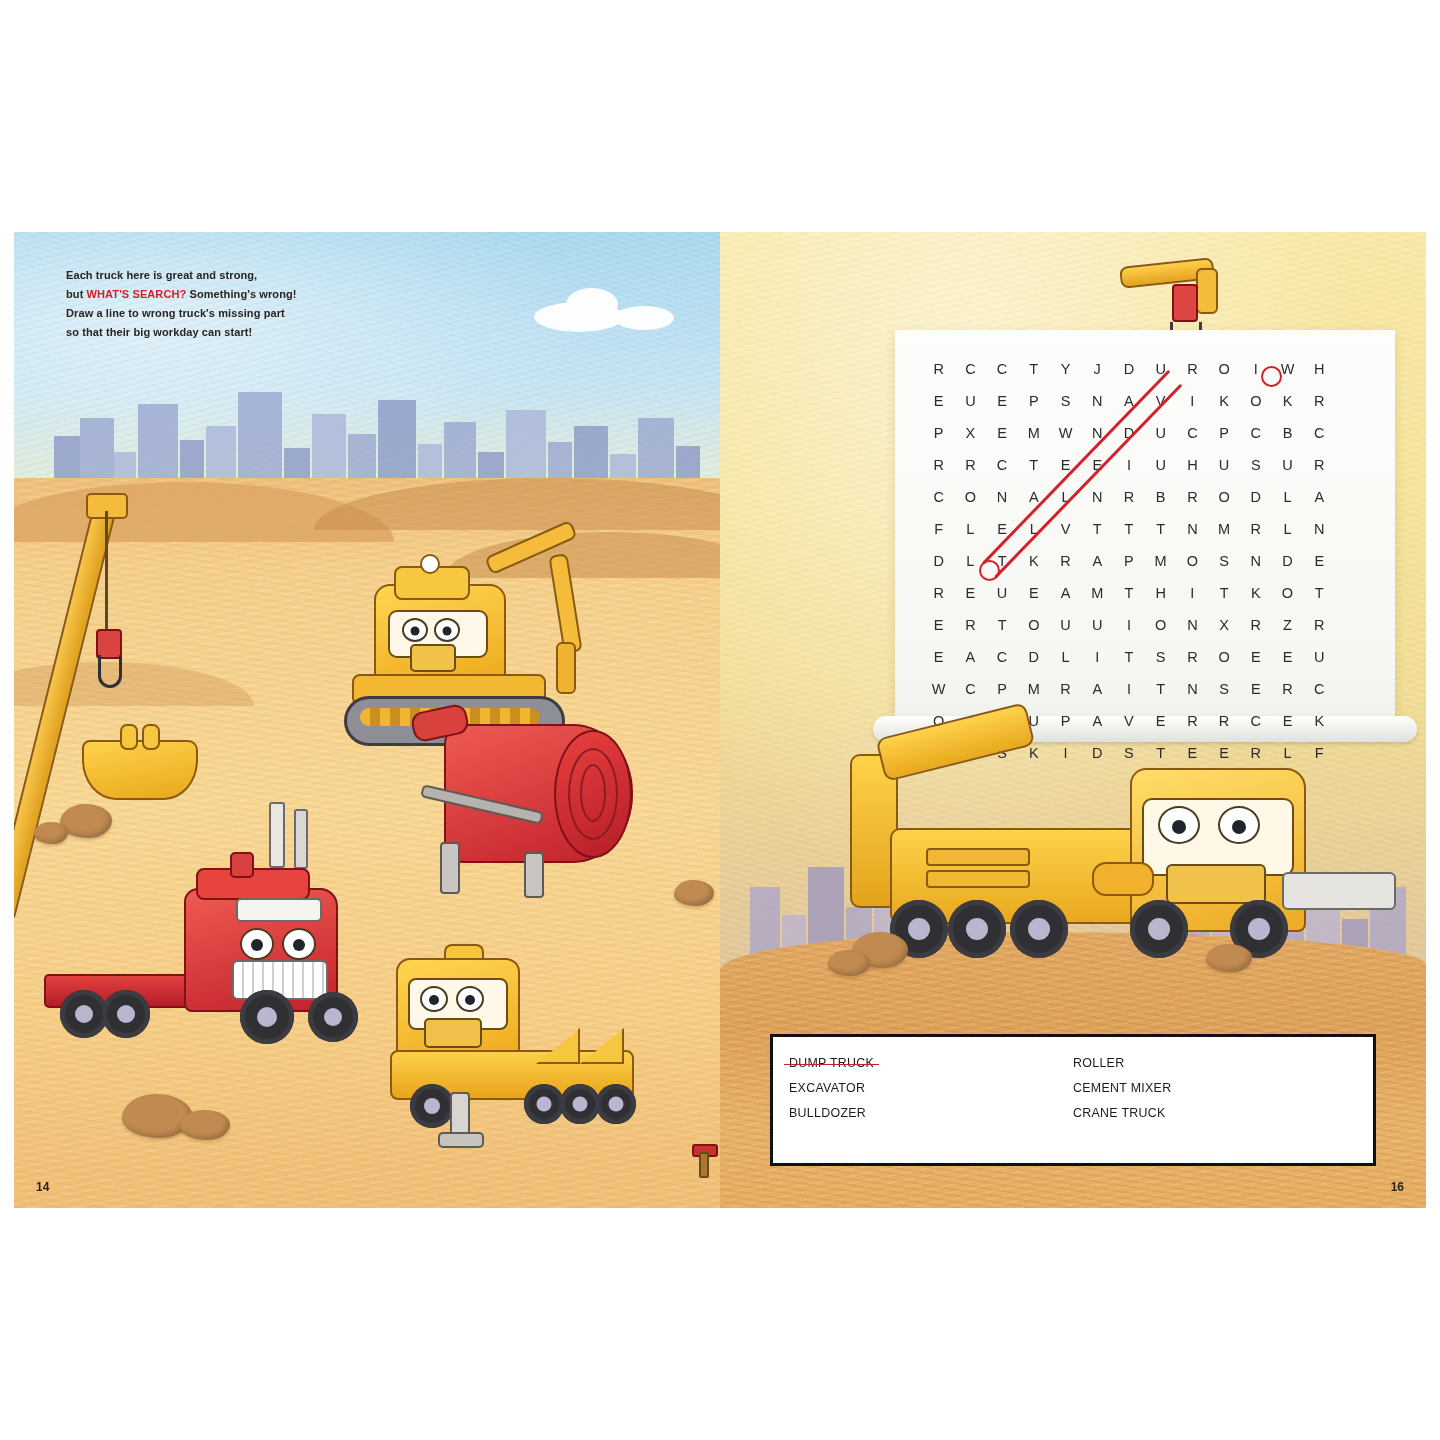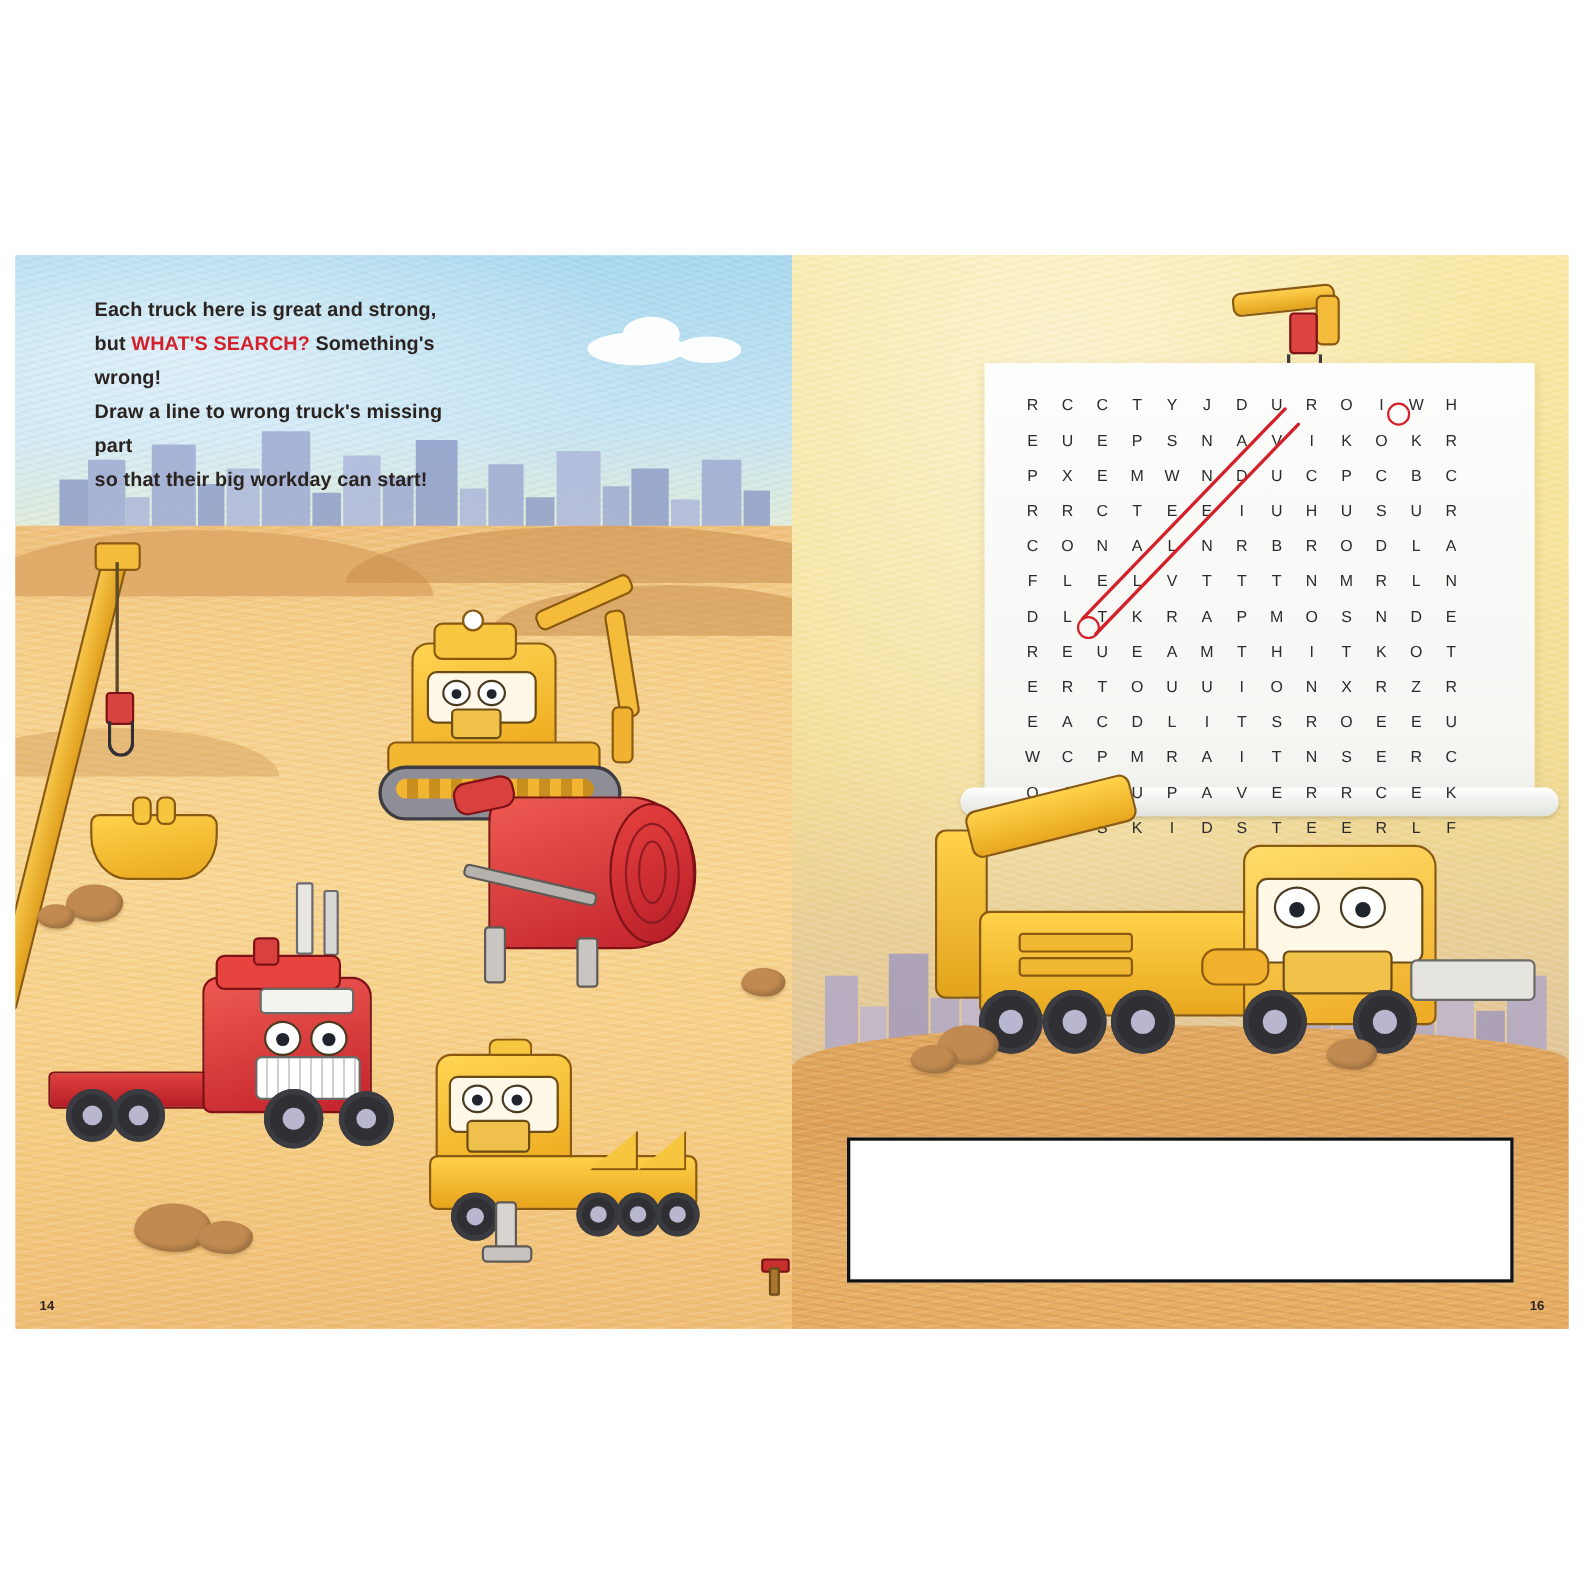--- a/index.html
+++ b/index.html
@@ -73,23 +73,22 @@
       repeating-linear-gradient(-10deg, rgba(255,255,255,.12) 0 2px, rgba(255,255,255,0) 2px 7px);
   }
   .dune {
     position:absolute; background:#dda765; border-radius:50% 50% 0 0 / 100% 100% 0 0;
     opacity:.85;
   }
   .dune2{ background:#c98e4e; opacity:.55; }
 
   .leftText {
     position:absolute; left:52px; top:34px; width:340px;
-    font-size: 18px; line-height: 1.72; color:#2a2320; font-weight:700;
+    font-size: 11px; line-height: 1.72; color:#2a2320; font-weight:700;
     letter-spacing:.1px;
-    margin-left:20px;
   }
   .hl { color:#d4202a; }
 
   
   .page-right {
     width: 706px;
     height: 976px;
     background: linear-gradient(to bottom, #f7e8a8 0%, #f8e49a 30%, #f4d98d 55%, #eab86b 72%, #e0a558 100%);
   }
   .r-sky{
@@ -648,20 +647,30 @@
       <div style="position:absolute;left:262px;top:160px;width:58px;height:30px;background:#f2b12c;border:2.5px solid #8a5a10;border-radius:14px;"></div>
     </div>
 
     <div class="rock" style="left:132px;top:700px;width:56px;height:36px;"></div>
     <div class="rock" style="left:108px;top:718px;width:42px;height:26px;"></div>
     <div class="rock" style="left:486px;top:712px;width:46px;height:28px;"></div>
 
     <div class="wordbox">
       <div class="wordbox-inner">
         <div class="wordcols">
+          <div class="wcol">
+            <div><span class="struck">DUMP TRUCK</span></div>
+            <div>EXCAVATOR</div>
+            <div>BULLDOZER</div>
+          </div>
+          <div class="wcol">
+            <div>ROLLER</div>
+            <div>CEMENT MIXER</div>
+            <div>CRANE TRUCK</div>
+          </div>
         </div>
       </div>
     </div>
 
     <div class="pgnum pg-right">16</div>
   </div>
 
 </div>
 
 </body></html>

